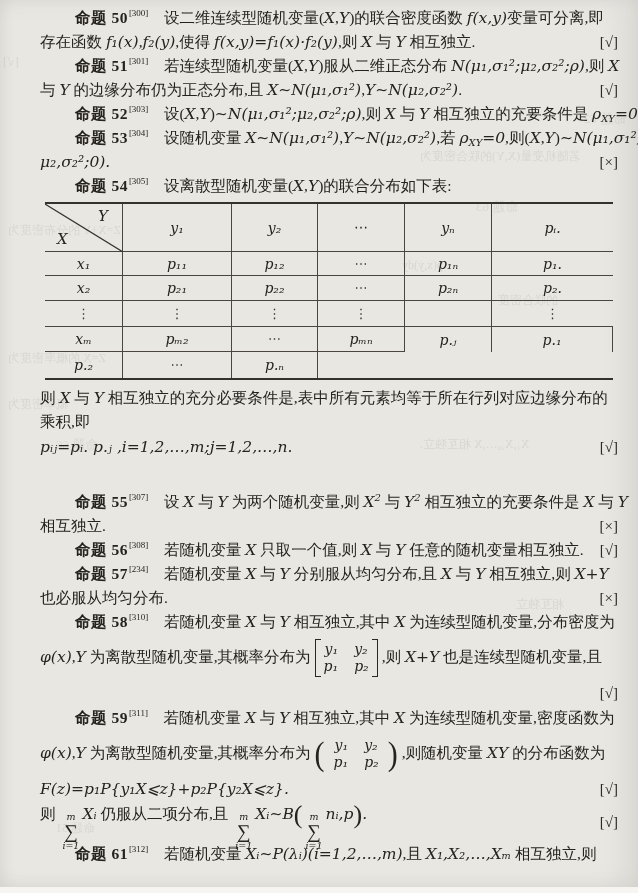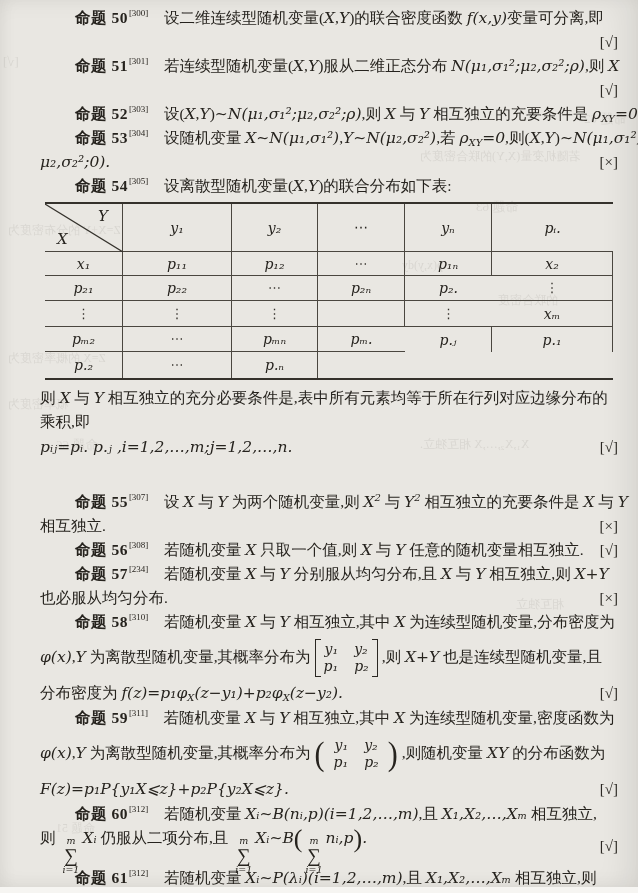--- a/index.html
+++ b/index.html
@@ -74,28 +74,30 @@
       <div class="ghost mir" style="left: 420px; top: 436px; font-size: 12px;">X₁,X₂,…,X 相互独立.</div>
       <div class="ghost mir" style="left: 516px; top: 596px; font-size: 12px;">相互独立</div>
       <div class="ghost mir" style="left: 56px; top: 820px; font-size: 12px;">命题 51</div>
     </div>
   <main id="content">
       <section>
         <div class="line indent">
           <span class="line-left"><span class="cn lbl">命题 50</span><sup class="ref">[300]</sup><span class="cn">　设二维连续型随机变量(</span><span class="math">X</span><span class="cn">,</span><span class="math">Y</span><span class="cn">)的联合密度函数 </span><span class="math">f(x,y)</span><span class="cn">变量可分离,即</span></span>
         </div>
         <div class="line">
+          <span class="line-left"><span class="cn">存在函数 </span><span class="math">f₁(x)</span><span class="cn">,</span><span class="math">f₂(y)</span><span class="cn">,使得 </span><span class="math">f(x,y)=f₁(x)·f₂(y)</span><span class="cn">,则 </span><span class="math">X</span><span class="cn"> 与 </span><span class="math">Y</span><span class="cn"> 相互独立.</span></span>
           <span class="verdict">[√]</span>
         </div>
       </section>
       <section>
         <div class="line indent">
           <span class="line-left"><span class="cn lbl">命题 51</span><sup class="ref">[301]</sup><span class="cn">　若连续型随机变量(</span><span class="math">X</span><span class="cn">,</span><span class="math">Y</span><span class="cn">)服从二维正态分布 </span><span class="math">N(μ₁,σ₁²;μ₂,σ₂²;ρ)</span><span class="cn">,则 </span><span class="math">X</span></span>
         </div>
         <div class="line">
+          <span class="line-left"><span class="cn">与 </span><span class="math">Y</span><span class="cn"> 的边缘分布仍为正态分布,且 </span><span class="math">X∼N(μ₁,σ₁²)</span><span class="cn">,</span><span class="math">Y∼N(μ₂,σ₂²)</span><span class="cn">.</span></span>
           <span class="verdict">[√]</span>
         </div>
       </section>
       <section>
         <div class="line indent">
           <span class="line-left"><span class="cn lbl">命题 52</span><sup class="ref">[303]</sup><span class="cn">　设(</span><span class="math">X</span><span class="cn">,</span><span class="math">Y</span><span class="cn">)∼</span><span class="math">N(μ₁,σ₁²;μ₂,σ₂²;ρ)</span><span class="cn">,则 </span><span class="math">X</span><span class="cn"> 与 </span><span class="math">Y</span><span class="cn"> 相互独立的充要条件是 </span><span class="math">ρ</span><sub class="math">XY</sub><span class="math">=0.</span></span>
         </div>
       </section>
       <section>
         <div class="line indent">
@@ -142,20 +144,23 @@
         </div>
         <div class="tc">
           <span class="math">p₁₂</span>
         </div>
         <div class="tc dots">
           <span class="cn">⋯</span>
         </div>
         <div class="tc">
           <span class="math">p₁ₙ</span>
         </div>
+        <div class="tc lastcol">
+          <span class="math">p₁.</span>
+        </div>
         <div class="tc">
           <span class="math">x₂</span>
         </div>
         <div class="tc">
           <span class="math">p₂₁</span>
         </div>
         <div class="tc">
           <span class="math">p₂₂</span>
         </div>
         <div class="tc dots">
@@ -187,23 +192,20 @@
           <span class="math">xₘ</span>
         </div>
         <div class="tc">
           <span class="math">pₘ₂</span>
         </div>
         <div class="tc dots">
           <span class="cn">⋯</span>
         </div>
         <div class="tc">
           <span class="math">pₘₙ</span>
-        </div>
-        <div class="tc lastcol">
-          <span class="math">pₘ.</span>
         </div>
         <div class="tc lastrow">
           <span class="math">p.ⱼ</span>
         </div>
         <div class="tc lastrow">
           <span class="math">p.₁</span>
         </div>
         <div class="tc lastrow">
           <span class="math">p.₂</span>
         </div>
@@ -264,21 +266,20 @@
                   <span class="math">y₂</span>
                 </span>
                 <span class="mrow">
                   <span class="math">p₁</span>
                   <span class="math">p₂</span>
                 </span>
               </span>
             </span><span class="cn">,则 </span><span class="math">X+Y</span><span class="cn"> 也是连续型随机变量,且</span></span>
         </div>
         <div class="line frm">
-          <span class="line-left"><span class="cn">分布密度为 </span><span class="math">f(z)=p₁φ</span><sub class="math">X</sub><span class="math">(z−y₁)+p₂φ</span><sub class="math">X</sub><span class="math">(z−y₂).</span></span>
           <span class="verdict">[√]</span>
         </div>
       </section>
       <section>
         <div class="line indent">
           <span class="line-left"><span class="cn lbl">命题 59</span><sup class="ref">[311]</sup><span class="cn">　若随机变量 </span><span class="math">X</span><span class="cn"> 与 </span><span class="math">Y</span><span class="cn"> 相互独立,其中 </span><span class="math">X</span><span class="cn"> 为连续型随机变量,密度函数为</span></span>
         </div>
         <div class="line tall">
           <span class="line-left"><span class="math">φ(x)</span><span class="cn">,</span><span class="math">Y</span><span class="cn"> 为离散型随机变量,其概率分布为</span><span class="mat round">
               <span class="paren">(</span>
@@ -294,23 +295,20 @@
               </span>
               <span class="paren">)</span>
             </span><span class="cn">,则随机变量 </span><span class="math">XY</span><span class="cn"> 的分布函数为</span></span>
         </div>
         <div class="line frm center">
           <span class="line-left"><span class="math">F(z)=p₁P{y₁X⩽z}+p₂P{y₂X⩽z}.</span></span>
           <span class="verdict">[√]</span>
         </div>
       </section>
       <section>
-        <div class="line indent">
-          <span class="line-left"><span class="cn lbl">命题 60</span><sup class="ref">[312]</sup><span class="cn">　若随机变量 </span><span class="math">Xᵢ∼B(nᵢ,p)(i=1,2,…,m)</span><span class="cn">,且 </span><span class="math">X₁,X₂,…,Xₘ</span><span class="cn"> 相互独立,</span></span>
-        </div>
         <div class="line sums">
           <span class="line-left"><span class="cn">则 </span><span class="sum">
               <span class="t">m</span>
               <span class="g">∑</span>
               <span class="b">i=1</span>
             </span><span class="math">Xᵢ</span><span class="cn"> 仍服从二项分布,且 </span><span class="sum">
               <span class="t">m</span>
               <span class="g">∑</span>
               <span class="b">i=1</span>
             </span><span class="math">Xᵢ∼B</span><span class="bigp">(</span><span class="sum">

